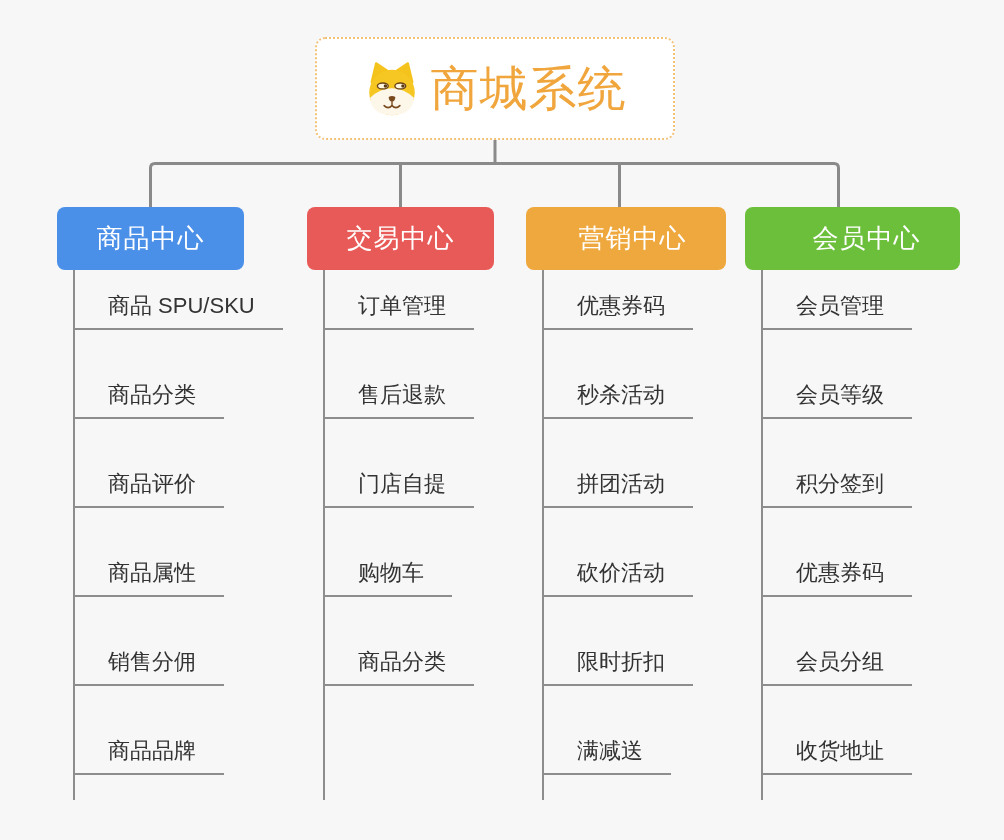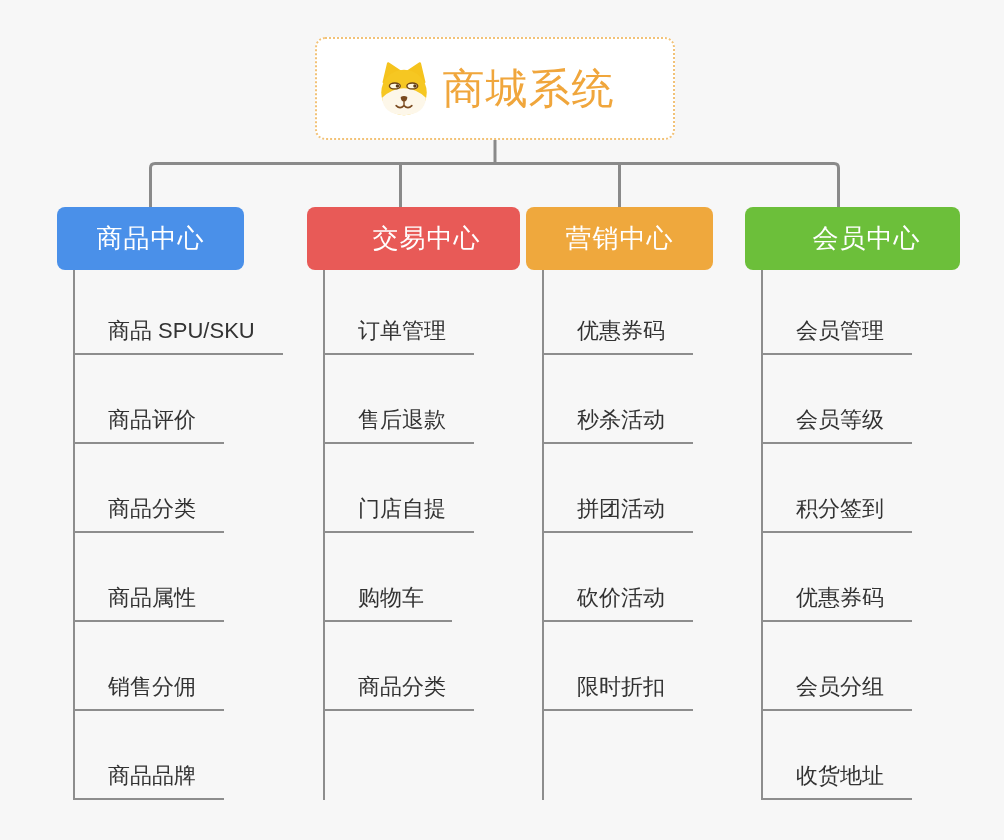--- a/index.html
+++ b/index.html
@@ -25,21 +25,21 @@
     border: 2px dotted #f2c277;
     border-radius: 10px;
     box-sizing: border-box;
     display: flex;
     align-items: center;
     justify-content: center;
     gap: 11px;
     cursor: pointer;
   }
   .root-title {
-    font-size: 42px;
+    font-size: 48px;
     line-height: 1;
     color: #f0a63c;
     letter-spacing: 1px;
     white-space: nowrap;
   }
   .dog-icon {
     width: 56px; height: 56px;
     display: inline-block;
   }
   .branch {
@@ -68,21 +68,21 @@
   .leaf {
     height: 89px;
     display: flex;
     align-items: flex-end;
     width: max-content;
     padding: 0 28px 0 33px;
     border-bottom: 2px solid #8d8d8d;
     box-sizing: border-box;
     cursor: pointer;
   }
-  .leaf:first-child { height: 85px; }
+  .leaf:first-child { height: 60px; }
   .leaf span {
     font-size: 22px;
     color: #333333;
     margin-bottom: 7px;
     white-space: nowrap;
   }
 </style>
 </head>
 <body>
 
@@ -112,85 +112,88 @@
         <path d="M32,46.5 L32,50" stroke="#7a4a1f" stroke-width="1.6" stroke-linecap="round"></path>
         <path d="M23,51 Q27.5,55.5 32,51 Q36.5,55.5 41,51" stroke="#7a4a1f" stroke-width="1.8" fill="none" stroke-linecap="round"></path>
       </svg>
     </span>
     <span class="root-title" style="color: rgb(240, 166, 60);">商城系统</span>
   </div>
 
   <div class="branch" style="left: 57px; background-color: rgb(74, 144, 233);">
     <span>商品中心</span>
   </div>
-  <div class="branch" style="left: 307px; background-color: rgb(232, 90, 87); padding-left: 26px;">
+  <div class="branch" style="left: 307px; background-color: rgb(232, 90, 87);">
     <span>交易中心</span>
   </div>
-  <div class="branch" style="left: 526px; background-color: rgb(239, 168, 61);">
+  <div class="branch" style="left: 526px; background-color: rgb(239, 168, 61); padding-left: 13px;">
     <span>营销中心</span>
   </div>
   <div class="branch" style="left: 745px; background-color: rgb(108, 191, 58); padding-left: 28px;">
     <span>会员中心</span>
   </div>
 
   <div class="column" style="left:73px">
     <div class="leaf">
         <span>商品 SPU/SKU</span>
       </div>
     <div class="leaf">
+        <span>商品分类</span>
+      </div>
+    <div class="leaf">
         <span>商品评价</span>
       </div>
     <div class="leaf">
+        <span>商品属性</span>
+      </div>
+    <div class="leaf">
+        <span>销售分佣</span>
+      </div>
+    <div class="leaf">
+        <span>商品品牌</span>
+      </div>
+  </div>
+
+  <div class="column" style="left:323px">
+    <div class="leaf">
+        <span>订单管理</span>
+      </div>
+    <div class="leaf">
+        <span>售后退款</span>
+      </div>
+    <div class="leaf">
+        <span>门店自提</span>
+      </div>
+    <div class="leaf">
+        <span>购物车</span>
+      </div>
+    <div class="leaf">
         <span>商品分类</span>
       </div>
-    <div class="leaf">
-        <span>商品属性</span>
-      </div>
-    <div class="leaf">
-        <span>销售分佣</span>
-      </div>
-    <div class="leaf">
-        <span>商品品牌</span>
-      </div>
-  </div>
-
-  <div class="column" style="left:323px">
-    <div class="leaf">
-        <span>订单管理</span>
-      </div>
-    <div class="leaf">
-        <span>售后退款</span>
-      </div>
-    <div class="leaf">
-        <span>门店自提</span>
-      </div>
-    <div class="leaf">
-        <span>购物车</span>
-      </div>
-    <div class="leaf">
-        <span>商品分类</span>
-      </div>
   </div>
 
   <div class="column" style="left:542px">
     <div class="leaf">
         <span>优惠券码</span>
       </div>
     <div class="leaf">
         <span>秒杀活动</span>
       </div>
     <div class="leaf">
         <span>拼团活动</span>
       </div>
     <div class="leaf">
         <span>砍价活动</span>
       </div>
     <div class="leaf">
         <span>限时折扣</span>
       </div>
+    <div class="leaf">
+        <span>满减送</span>
+      </div>
   </div>
 
   <div class="column" style="left:761px">
     <div class="leaf">
         <span>会员管理</span>
       </div>
     <div class="leaf">
         <span>会员等级</span>
       </div>
     <div class="leaf">

